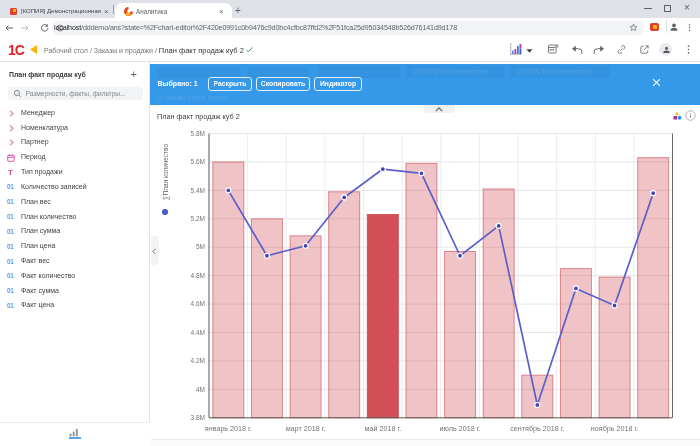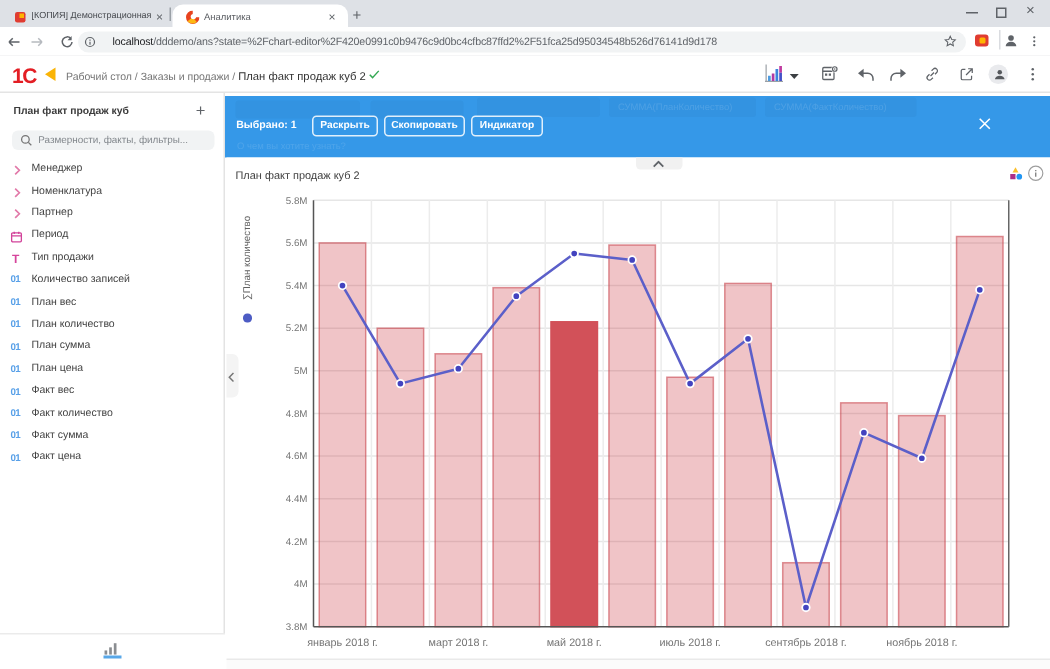--- a/index.html
+++ b/index.html
@@ -44,21 +44,21 @@
   <g stroke="#5f6368" stroke-width="2" fill="none">
     <path d="M86.5 7.5 a6.5 6.5 0 1 0 1.5 4.5"></path>
   </g>
   <path d="M87.5 4 v5.5 h-5.5 z" fill="#5f6368" stroke="none"></path>
 </svg>
 <div class="abs" style="left:52px;top:20.5px;width:592px;height:14px;background:#f1f3f4;border-radius:7px;"></div>
 <svg class="abs" style="left:56px;top:23.5px;" width="8" height="8" viewBox="0 0 16 16">
   <circle cx="8" cy="8" r="6" fill="none" stroke="#5f6368" stroke-width="1.6"></circle>
   <path d="M8 4.6 v1.6 M8 7.6 v4" stroke="#5f6368" stroke-width="1.6"></path>
 </svg>
-<div class="abs" style="left:75px;top:23.5px;font-size:7.1px;letter-spacing:-0.1px;color:#202124;white-space:nowrap;">localhost<span style="color:#5f6368;">/dddemo/ans?state=%2Fchart-editor%2F420e0991c0b9476c9d0bc4cfbc87ffd2%2F51fca25d95034548b526d76141d9d178</span></div>
+<div class="abs" style="left:54px;top:23.5px;font-size:7.1px;letter-spacing:-0.1px;color:#202124;white-space:nowrap;">localhost<span style="color:#5f6368;">/dddemo/ans?state=%2Fchart-editor%2F420e0991c0b9476c9d0bc4cfbc87ffd2%2F51fca25d95034548b526d76141d9d178</span></div>
 <svg class="abs" style="left:629px;top:22.5px;" width="9" height="9" viewBox="0 0 24 24">
   <path d="M12 3 l2.7 5.8 6.3 .7 -4.7 4.3 1.3 6.2 -5.6 -3.2 -5.6 3.2 1.3 -6.2 -4.7 -4.3 6.3 -.7 z" fill="none" stroke="#5f6368" stroke-width="1.8"></path>
 </svg>
 <div class="abs" style="left:650px;top:23px;width:9px;height:8px;background:#e03c31;border-radius:2px;"></div>
 <div class="abs" style="left:653px;top:25px;width:4px;height:4px;background:#ffb400;border-radius:1px;"></div>
 <div class="abs" style="left:666px;top:20px;width:1px;height:13px;background:#dadce0;"></div>
 <svg class="abs" style="left:669px;top:22px;" width="10" height="10" viewBox="0 0 24 24">
   <circle cx="12" cy="8" r="4.5" fill="#5f6368"></circle>
   <path d="M3.5 21 a8.5 7 0 0 1 17 0 z" fill="#5f6368"></path>
 </svg>

